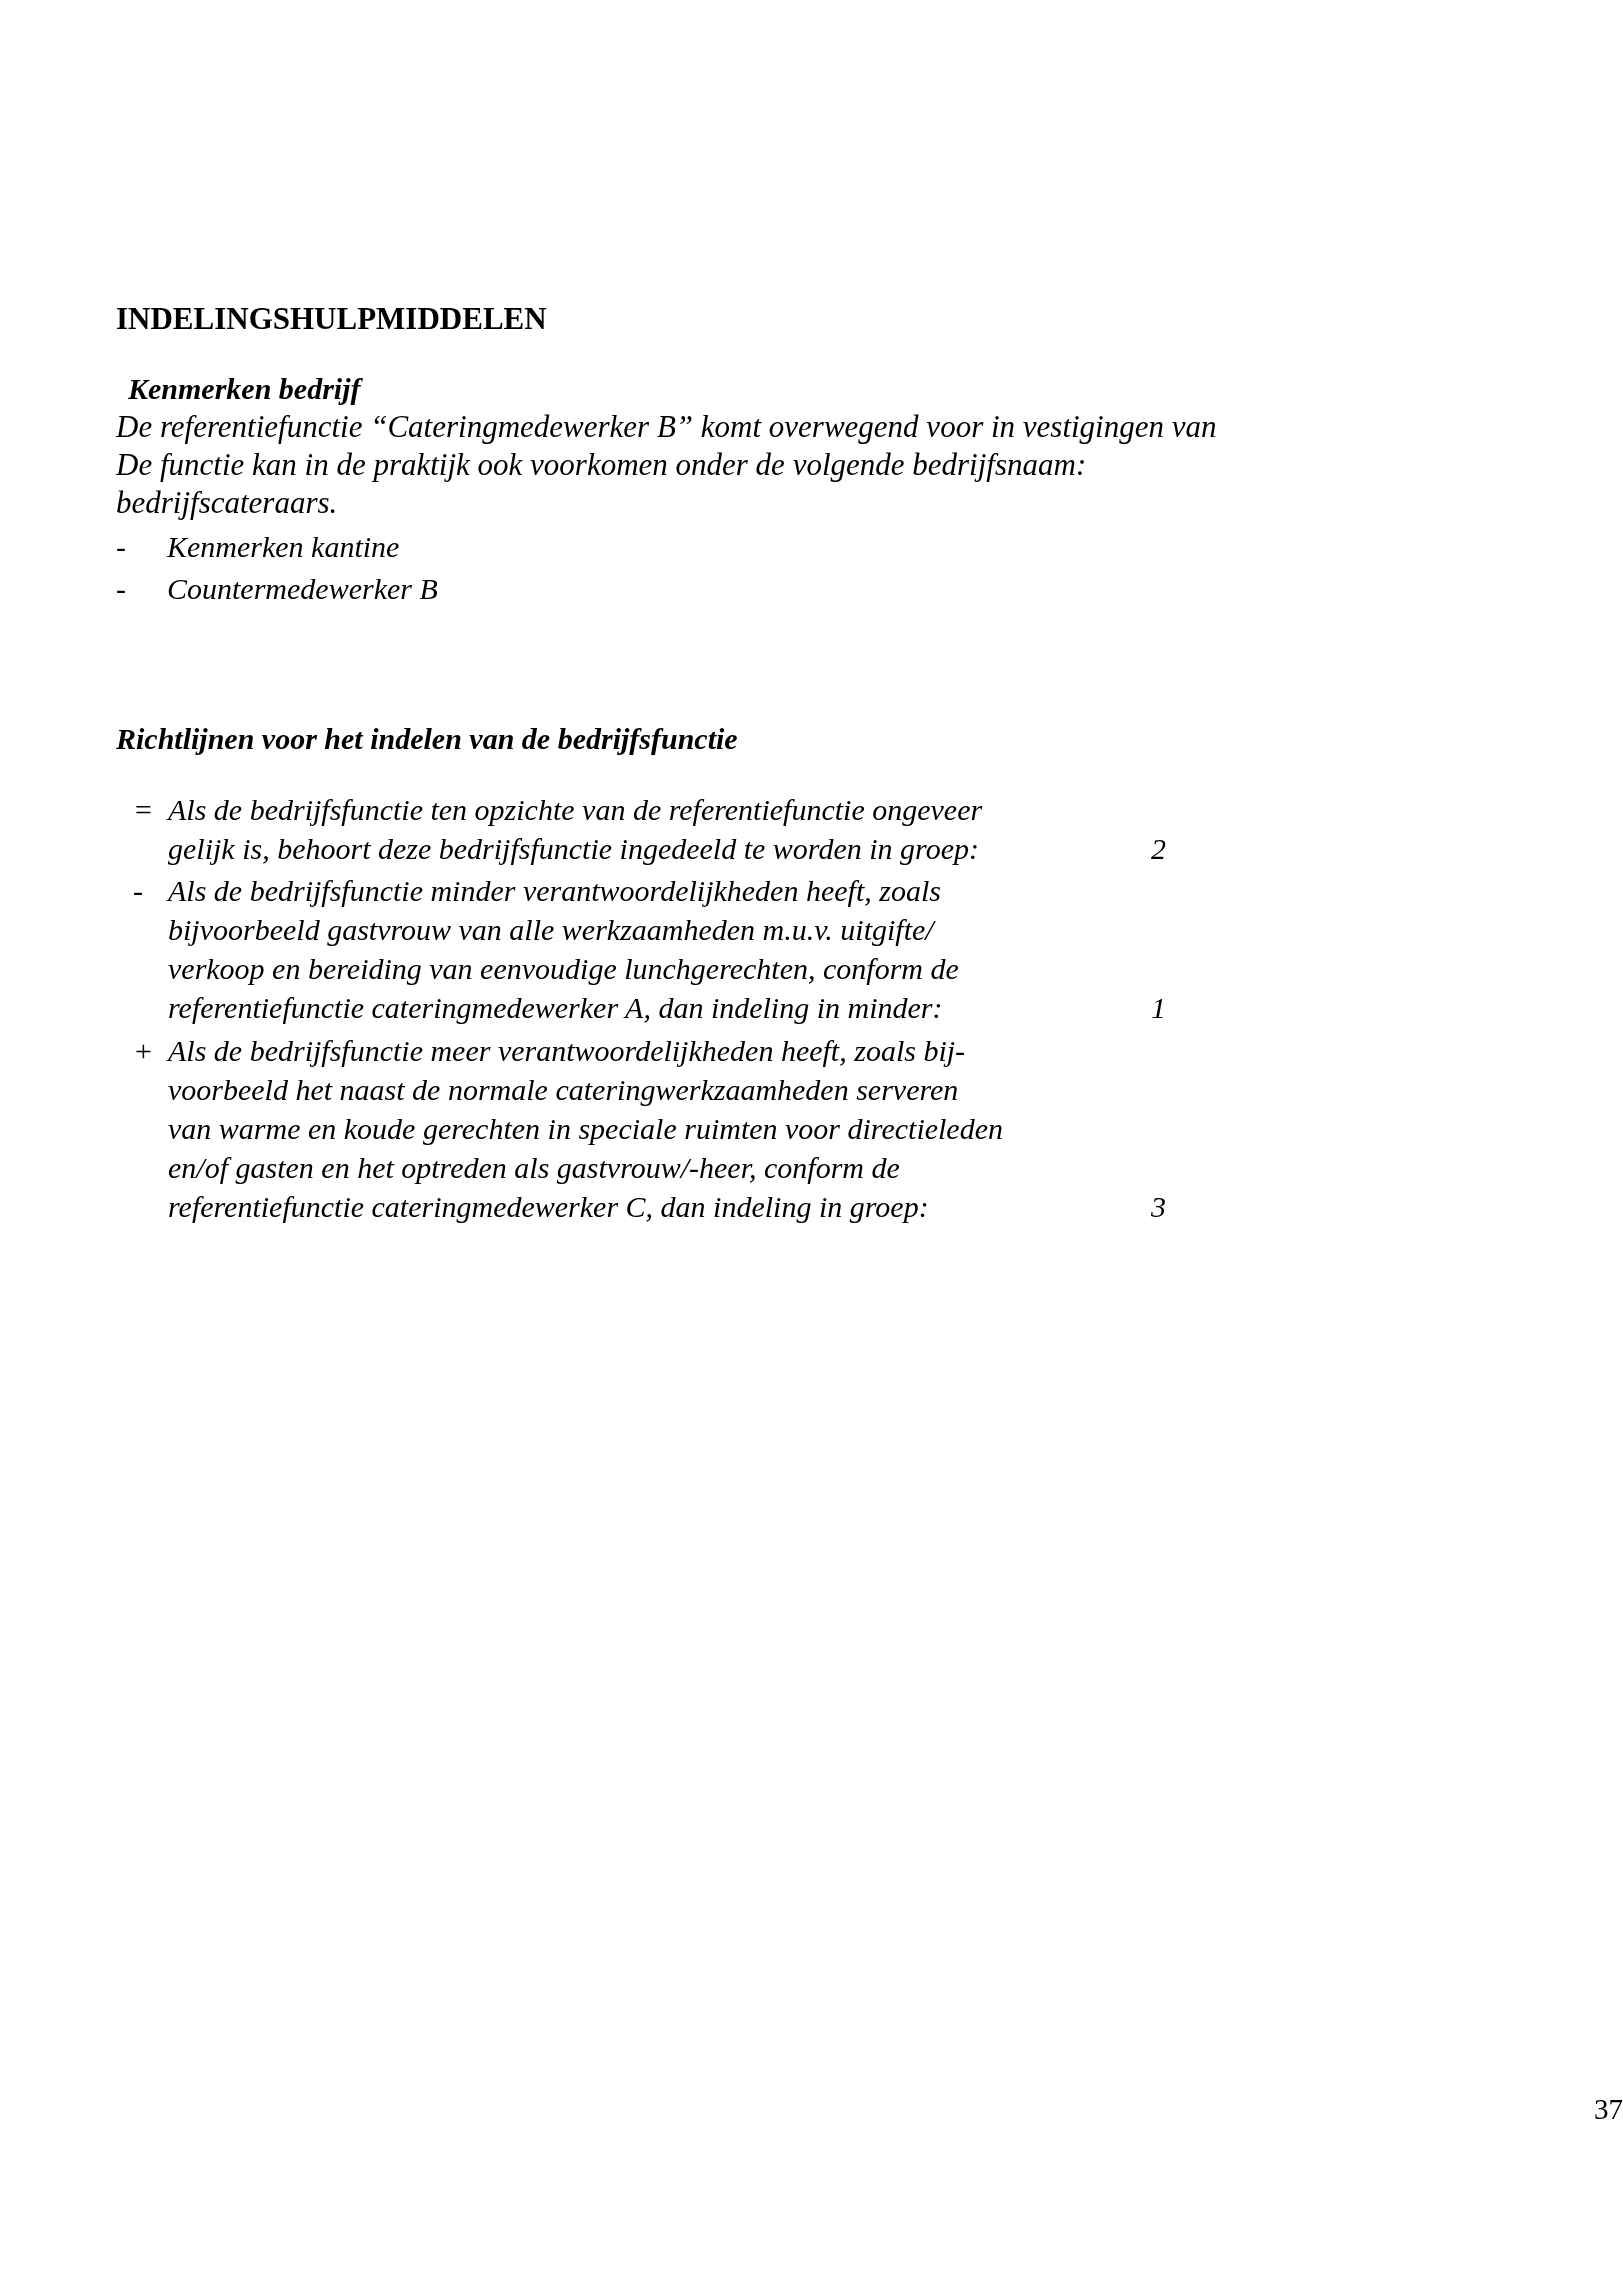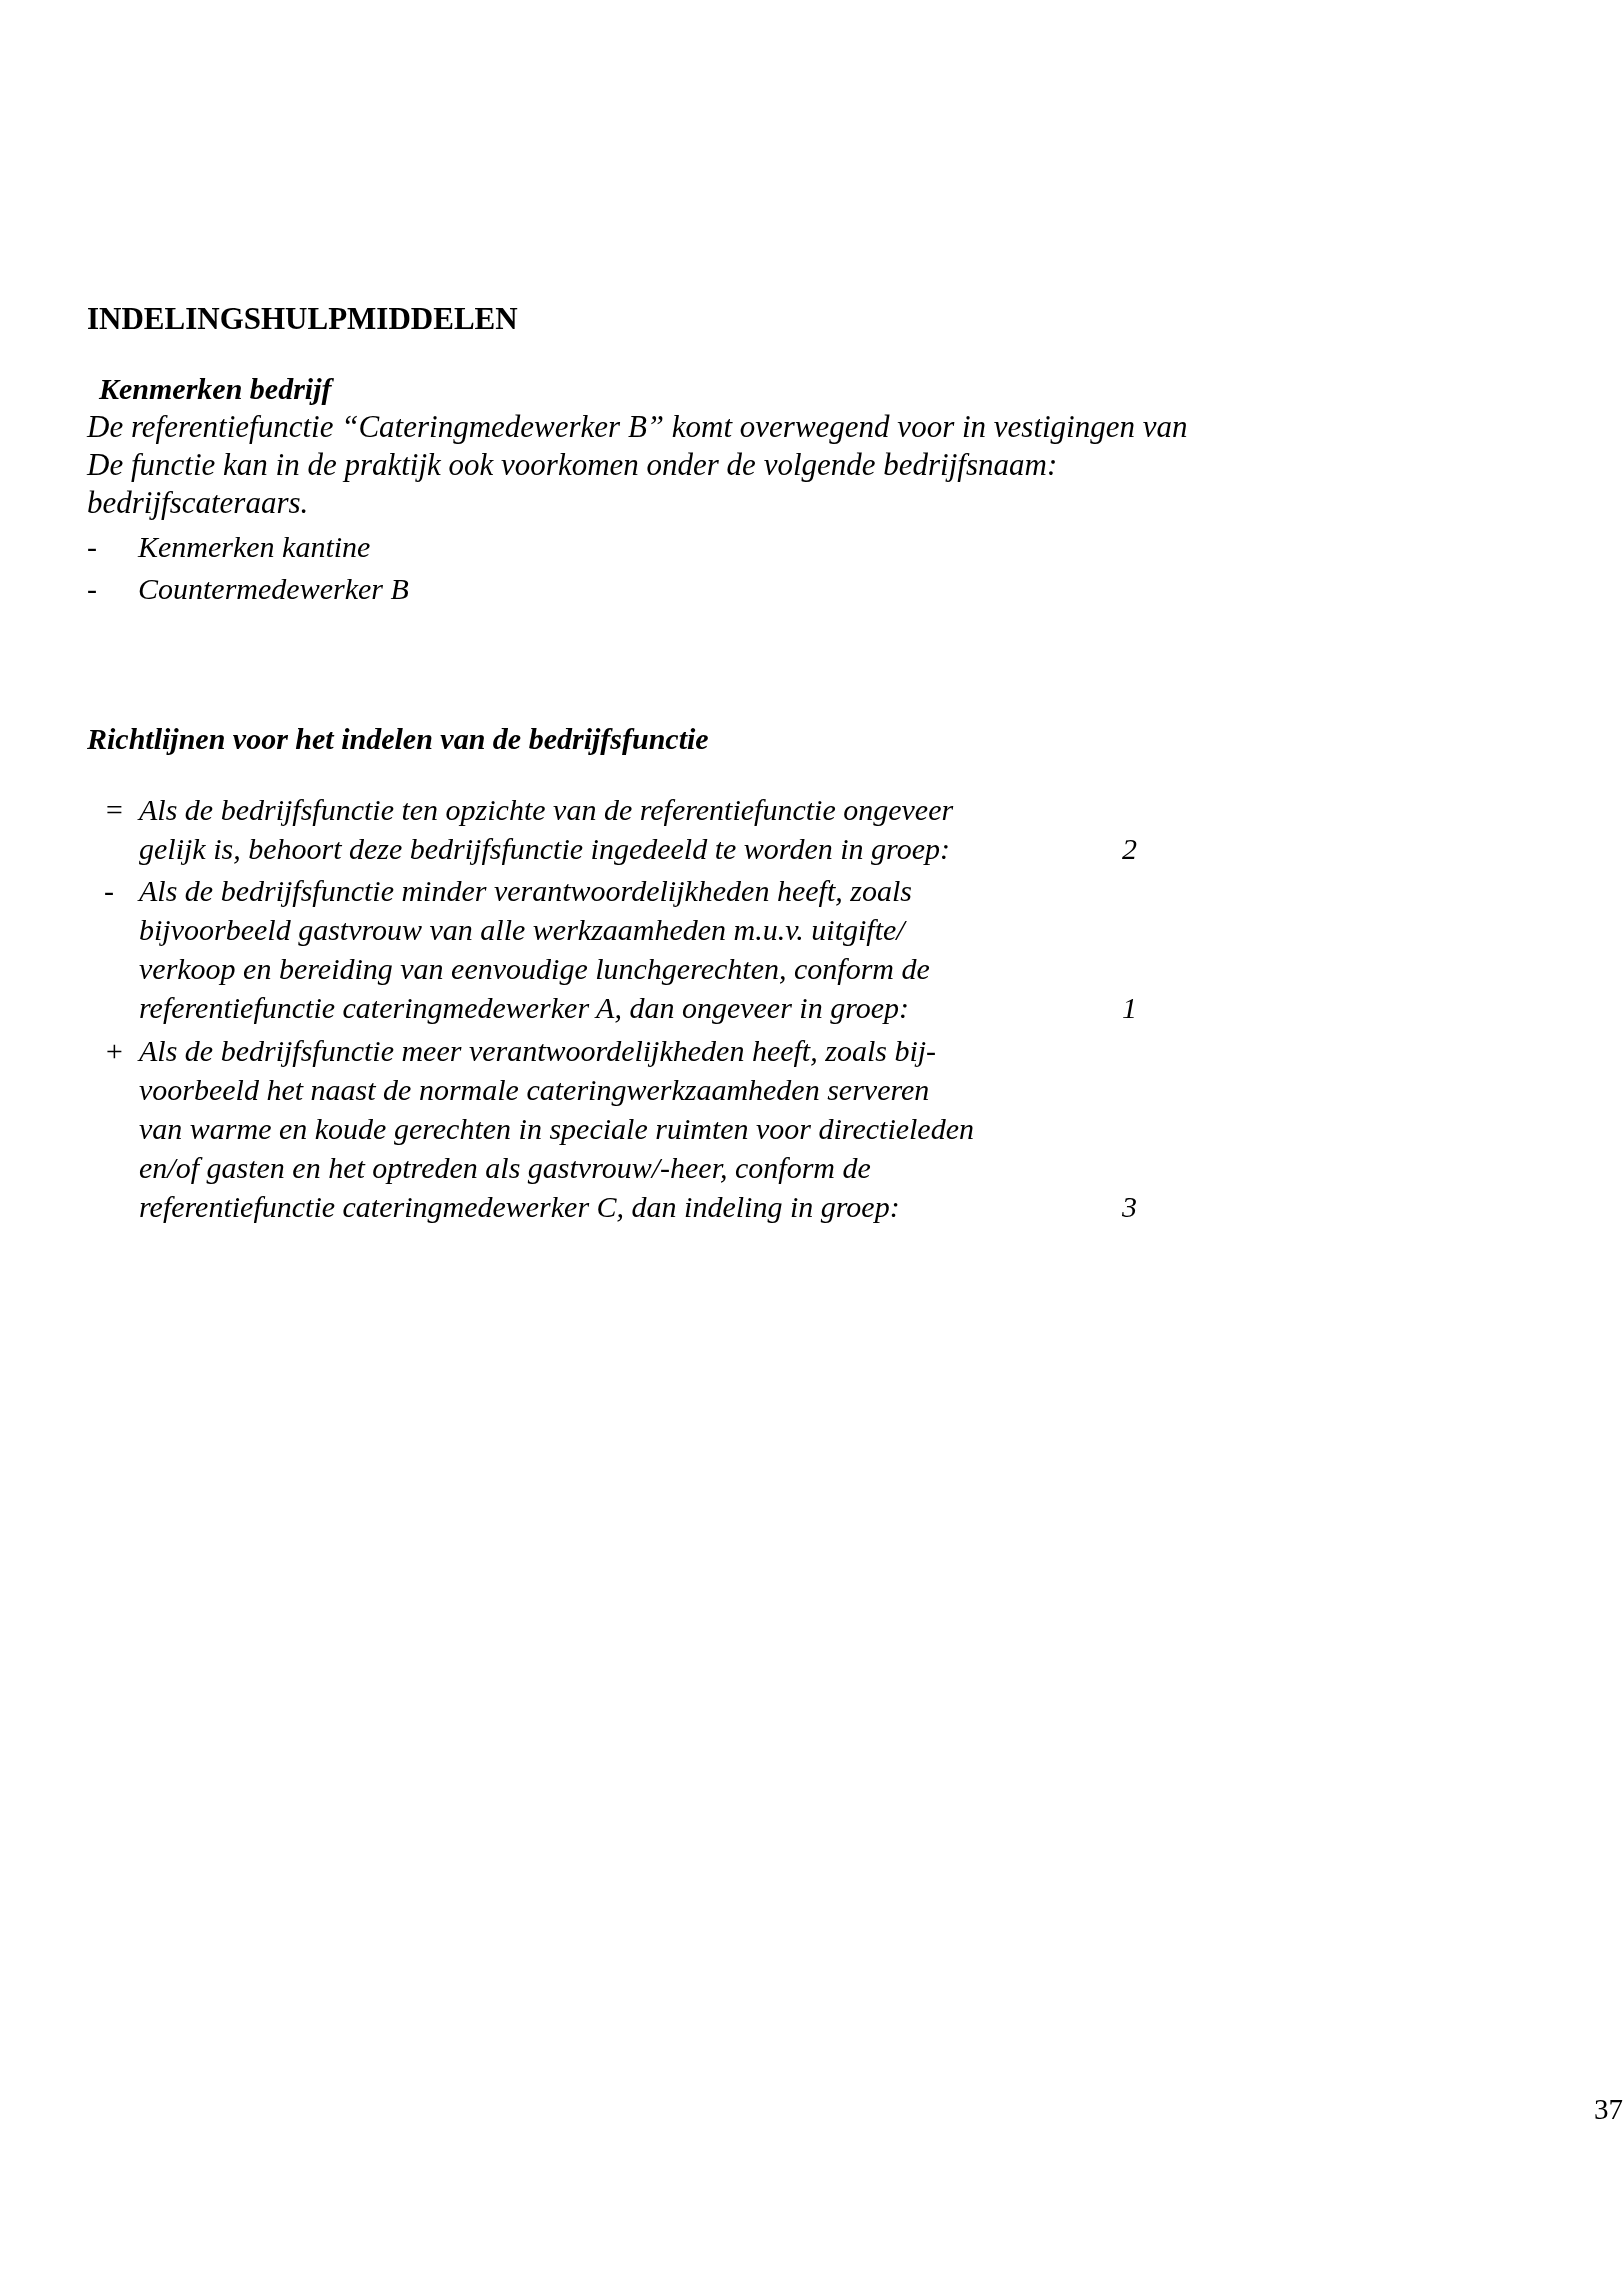--- a/index.html
+++ b/index.html
@@ -11,21 +11,21 @@
     width: 1623px;
     height: 2295px;
     color: #000000;
     font-family: "Liberation Serif", serif;
   }
   .page {
     position: relative;
     width: 1623px;
     height: 2295px;
     box-sizing: border-box;
-    padding: 301px 0 0 87px;
+    padding: 301px 0 0 116px;
     background: #ffffff;
     overflow: hidden;
   }
   .doc-title {
     margin: 0;
     font-size: 31px;
     line-height: 35px;
     font-weight: bold;
     font-style: normal;
     white-space: nowrap;
@@ -133,21 +133,21 @@
       </div>
       <span class="gl-group">2</span>
     </div>
 
     <div class="gl-item">
       <span class="gl-marker">-</span>
       <div>
         <div class="line">Als de bedrijfsfunctie minder verantwoordelijkheden heeft, zoals</div>
         <div class="line">bijvoorbeeld gastvrouw van alle werkzaamheden m.u.v. uitgifte/</div>
         <div class="line">verkoop en bereiding van eenvoudige lunchgerechten, conform de</div>
-        <div class="line">referentiefunctie cateringmedewerker A, dan ongeveer in groep:</div>
+        <div class="line">referentiefunctie cateringmedewerker A, dan indeling in minder:</div>
       </div>
       <span class="gl-group">1</span>
     </div>
 
     <div class="gl-item">
       <span class="gl-marker">+</span>
       <div>
         <div class="line">Als de bedrijfsfunctie meer verantwoordelijkheden heeft, zoals bij-</div>
         <div class="line">voorbeeld het naast de normale cateringwerkzaamheden serveren</div>
         <div class="line">van warme en koude gerechten in speciale ruimten voor directieleden</div>

